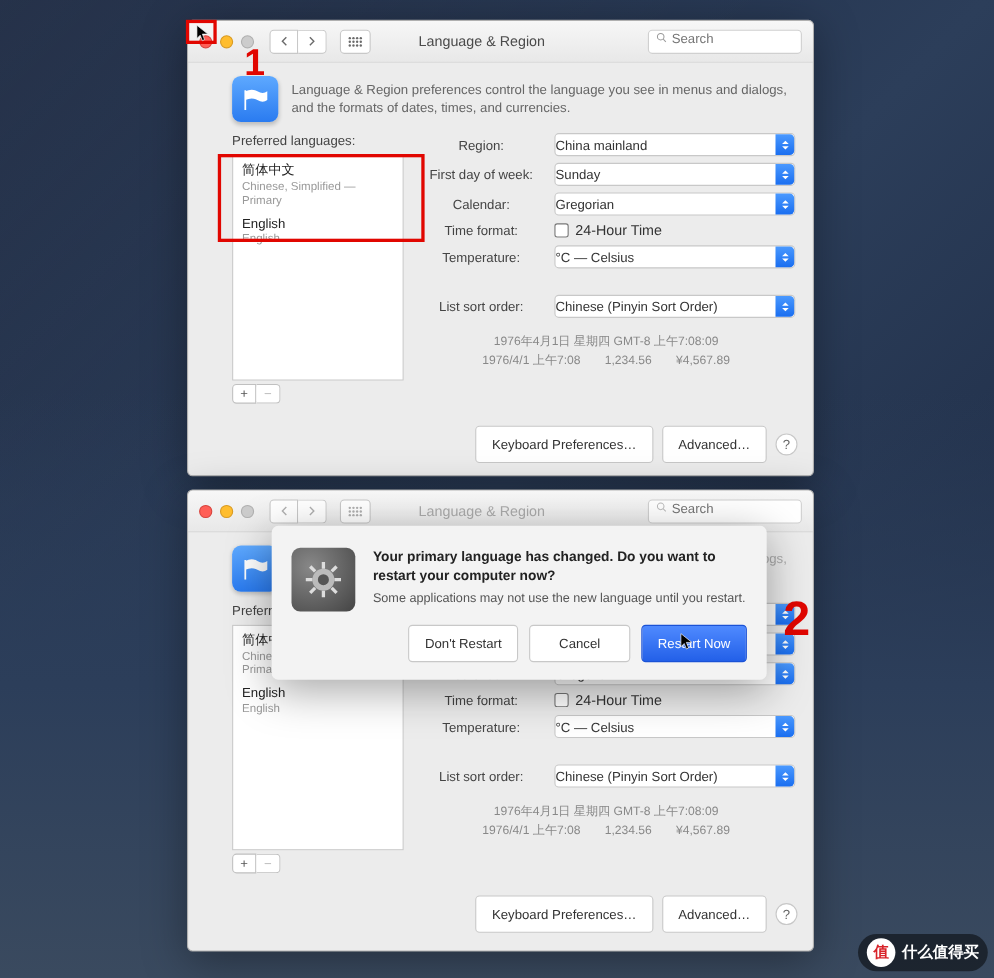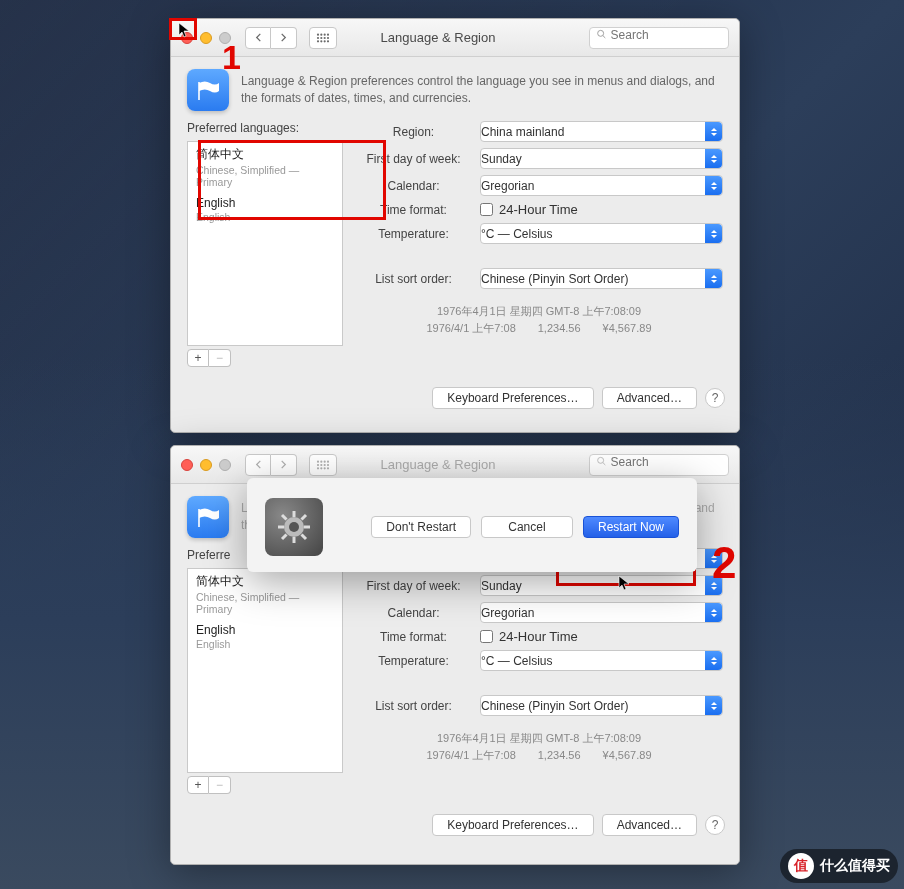--- a/index.html
+++ b/index.html
@@ -58,21 +58,21 @@
     margin-left:4px;
   }
   .gridbtn svg { width:14px; height:10px; }
   .titlebar-title { flex:1; text-align:center; font-size:13px; color:#4a4a4a; margin-left:-50px;}
   .search-wrap {
     width:140px; height:22px; background:#fff; border:1px solid #d0d0d0;
     border-radius:4px; display:flex; align-items:flex-start; padding:0 6px; gap:4px;
   }
   .search-wrap input { border:none; outline:none; width:100%; font-size:12px; color:#888; background:transparent;}
   .mag { width:12px; height:12px; }
-  .content { padding: 12px 16px 12px 16px; }
+  .content { padding: 12px 16px 12px 16px; margin-left: 24px; }
   .desc-row { display:flex; gap:12px; margin-bottom:10px; }
   .flag-icon {
     width:42px; height:42px; border-radius:8px;
     background: linear-gradient(#5ea9ff,#2a7bf0);
     display:flex; align-items:center; justify-content:center;
     box-shadow: 0 2px 4px rgba(0,0,0,0.2);
   }
   .flag-icon svg { width:26px; height:20px; }
   .desc-text { font-size:12px; color:#666; line-height:1.4; padding-top:4px; flex:1;}
   .main-row { display:flex; gap:12px; }
@@ -106,21 +106,21 @@
   }
   .select .arrows::before { content:""; border:3.5px solid transparent; border-bottom-color:#fff; margin-bottom:1px;}
   .select .arrows::after { content:""; border:3.5px solid transparent; border-top-color:#fff; margin-top:1px;}
   .checkbox-row { display:flex; align-items:center; gap:6px; flex:1;}
   .checkbox-row input { width:13px; height:13px; }
   .samples { text-align:center; font-size:11px; color:#888; margin-top:14px; line-height:1.5;}
   .footer {
     padding:8px 14px; display:flex; justify-content:flex-end; gap:8px; align-items:center;
   }
   .btn {
-    height:22px; padding:0 14px; background:#fff; border:1px solid #c8c8c8;
+    height:34px; padding:0 14px; background:#fff; border:1px solid #c8c8c8;
     border-radius:4px; font-size:12px; color:#333; display:flex; align-items:center;
   }
   .btn.primary {
     background:linear-gradient(#4f8aff,#2360e8); color:#fff; border:1px solid #1a52d6;
     font-weight:400;
   }
   .help-circle {
     width:20px; height:20px; border-radius:50%; background:#fff; border:1px solid #c8c8c8;
     display:flex; align-items:center; justify-content:center; font-size:12px; color:#666;
   }
@@ -465,20 +465,22 @@
             <line x1="30" y1="20" x2="36" y2="20"></line>
         <line x1="8" y1="8" x2="12.5" y2="12.5"></line>
             <line x1="27.5" y1="27.5" x2="32" y2="32"></line>
         <line x1="32" y1="8" x2="27.5" y2="12.5"></line>
             <line x1="12.5" y1="27.5" x2="8" y2="32"></line>
       </g>
           <circle cx="20" cy="20" r="5" fill="#555"></circle>
         </svg>
     </div>
     <div class="dialog-body">
+      <div class="dialog-title">Your primary language has changed. Do you want to restart your computer now?</div>
+      <div class="dialog-sub">Some applications may not use the new language until you restart.</div>
       <div class="dialog-btns">
         <div class="btn">Don't Restart</div>
         <div class="btn">Cancel</div>
         <div class="btn primary">Restart Now</div>
       </div>
     </div>
   </div>
 </div>
 
 <div class="redbox" style="left:556px; top:540px; width:140px; height:46px;"></div>

